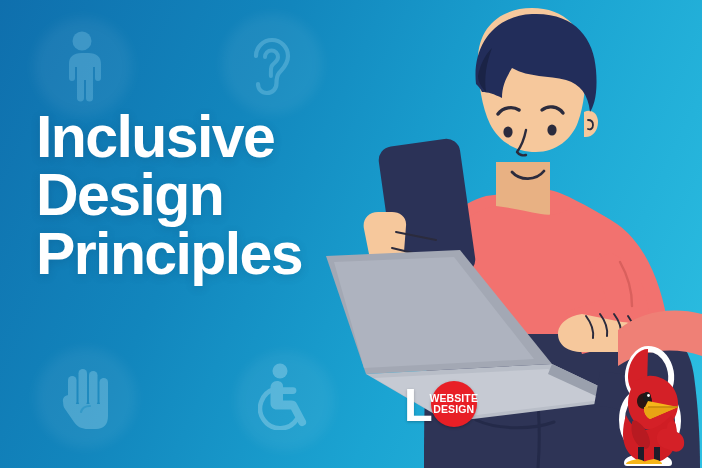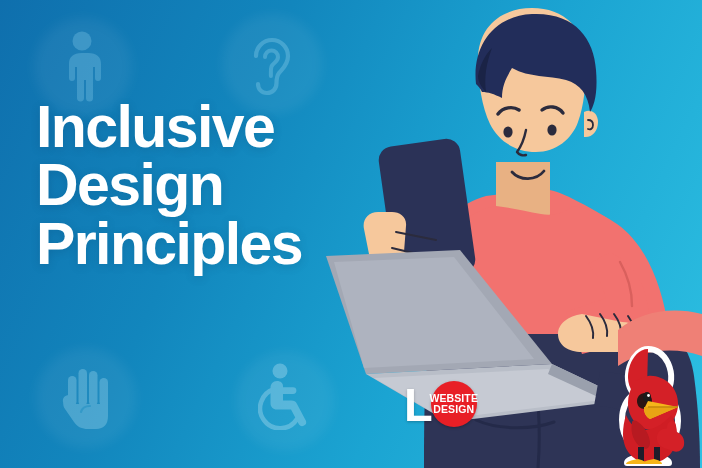--- a/index.html
+++ b/index.html
@@ -8,21 +8,21 @@
     font-family:"Liberation Sans","DejaVu Sans",sans-serif;
     background:linear-gradient(115deg,#0f6fad 0%,#1286bd 32%,#1ba4d2 62%,#2dc0e2 100%);
   }
   
   .blob{position:absolute;border-radius:50%;background:rgba(255,255,255,.055);filter:blur(6px);}
   
   .ax-icon{position:absolute;opacity:.34;}
   .ax-icon svg{display:block;width:100%;height:100%;}
   
   #headline{
-    position:absolute;left:36px;top:98px;width:420px;
+    position:absolute;left:36px;top:108px;width:420px;
     color:#ffffff;font-weight:700;font-size:59px;line-height:.99;
     letter-spacing:-1.6px;text-shadow:0 2px 10px rgba(5,55,90,.20);
     white-space:pre-line;
   }
   
   #illus{position:absolute;left:300px;top:0;width:402px;height:468px;}
   #illus svg{display:block;width:100%;height:100%;}
   
   #logo{position:absolute;left:404px;top:378px;height:52px;display:flex;align-items:center;}
   .logo-word{

